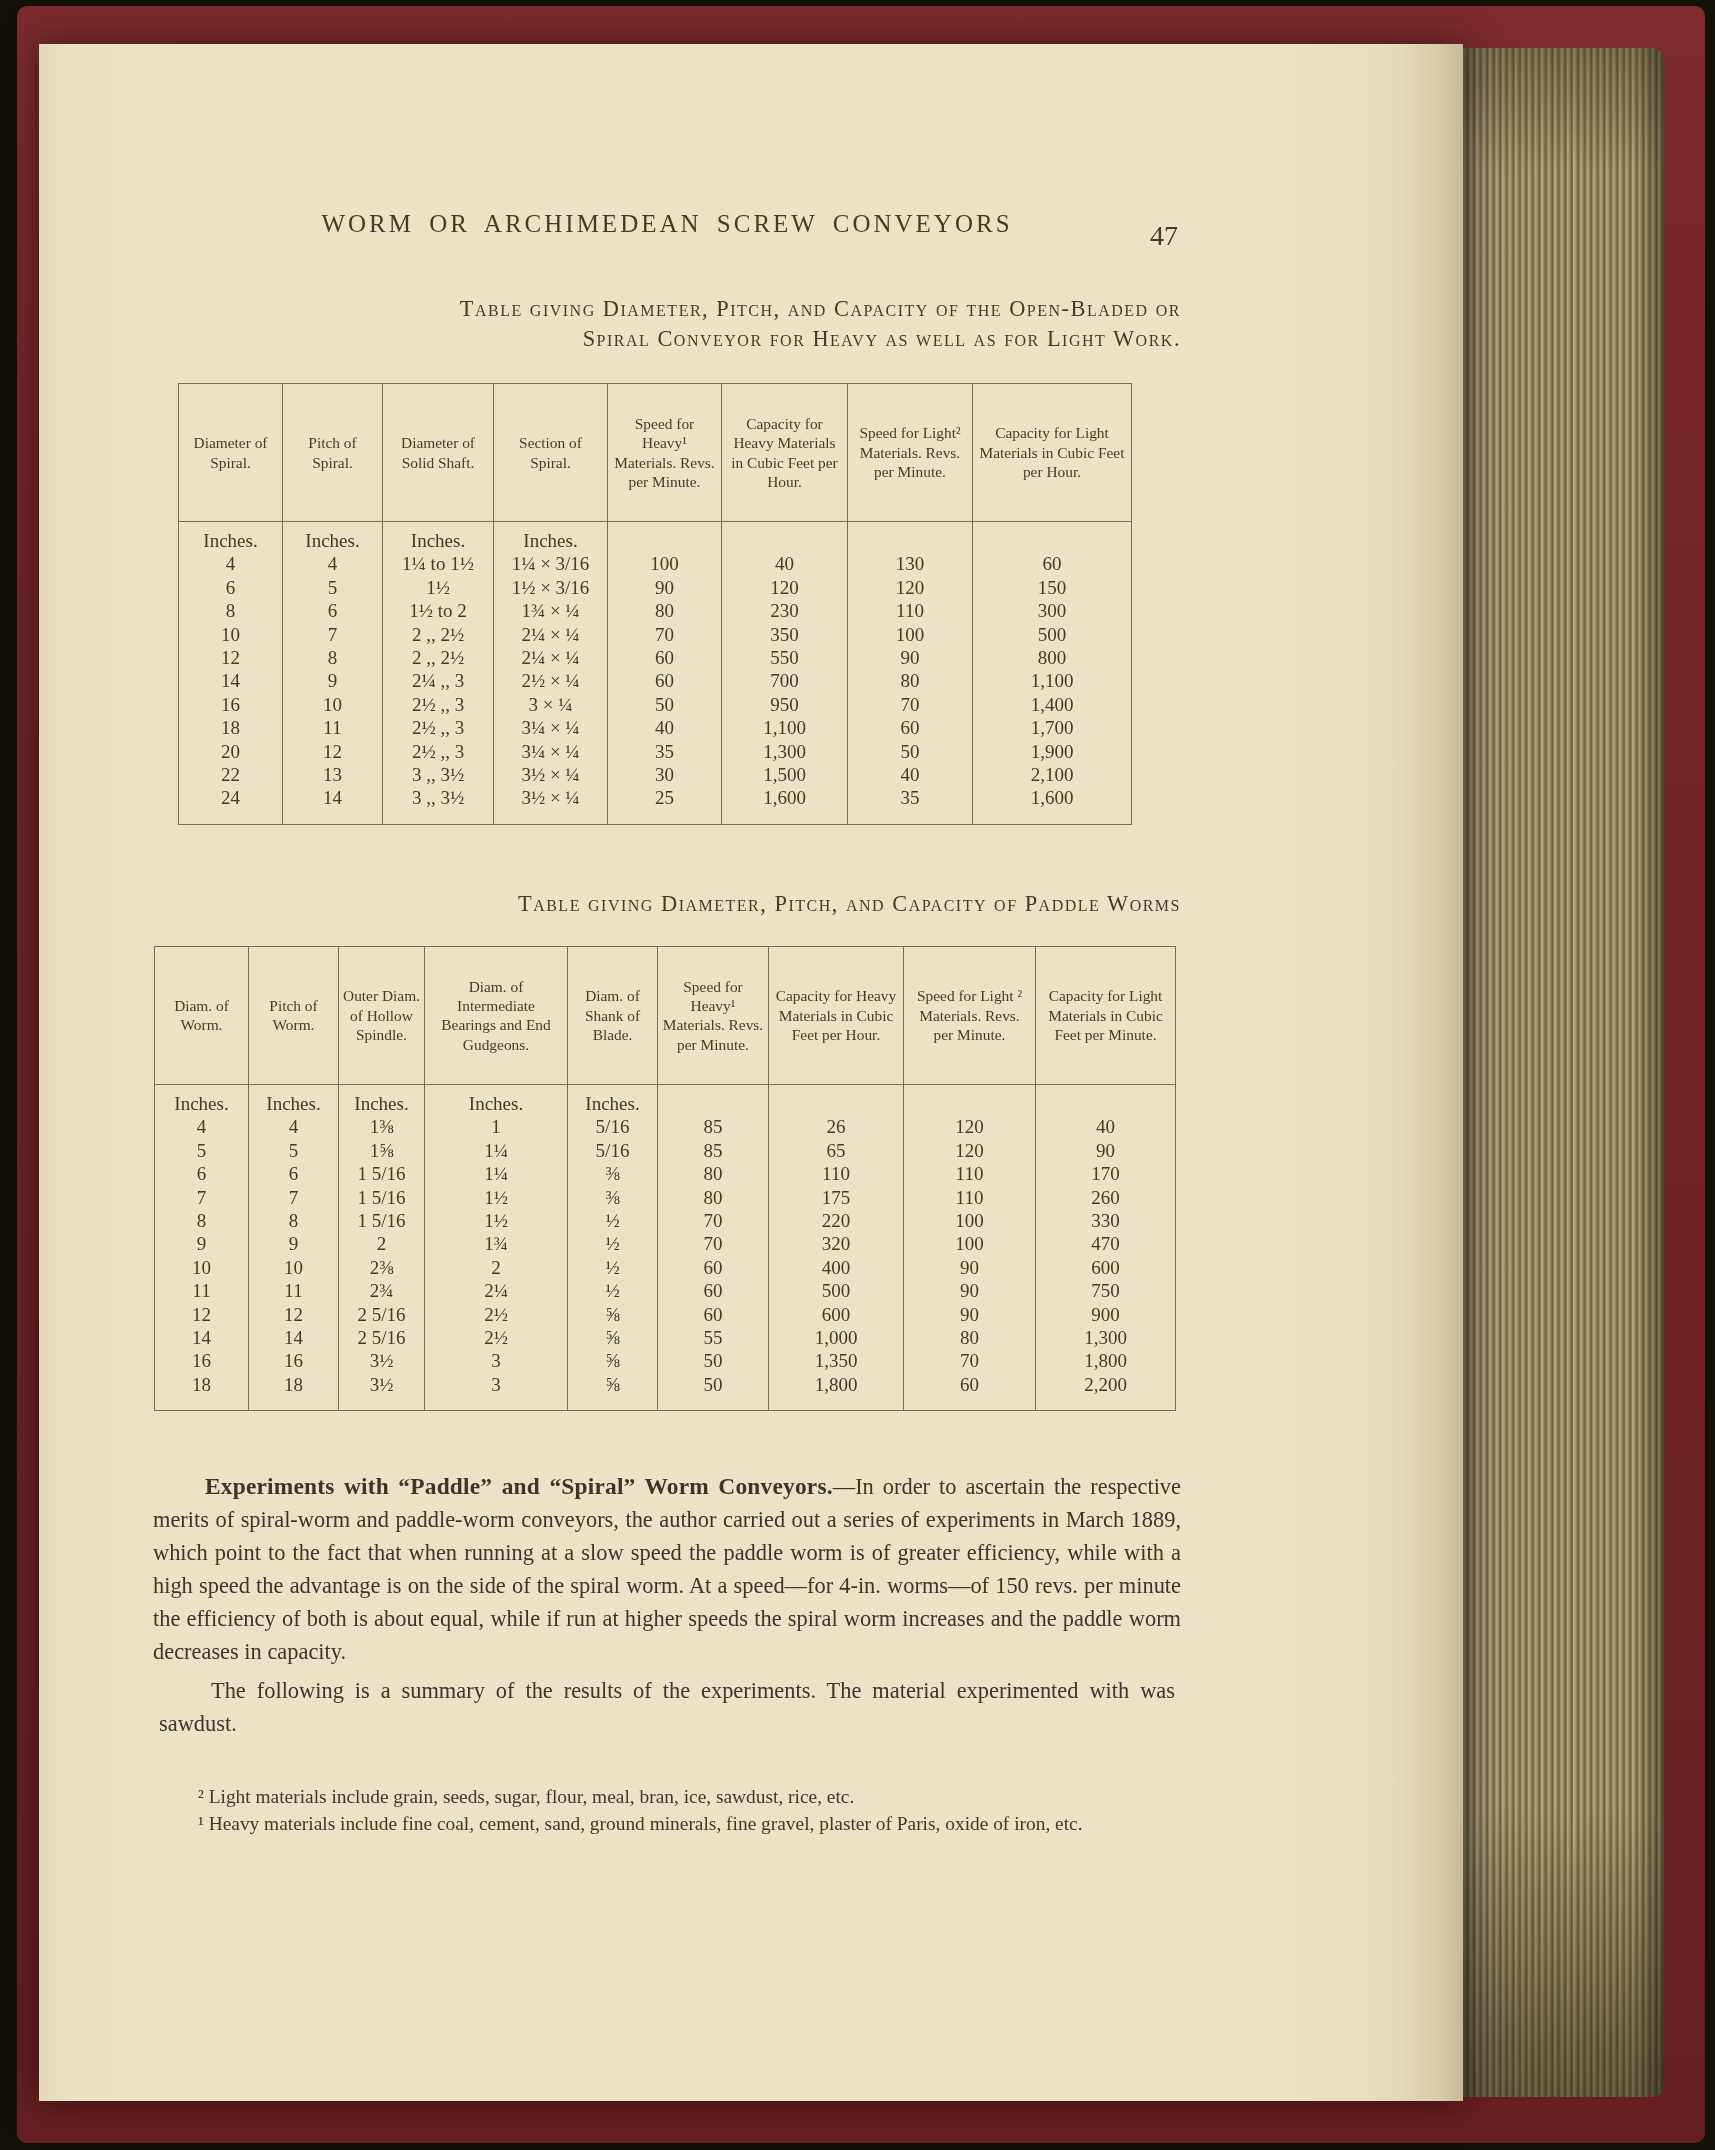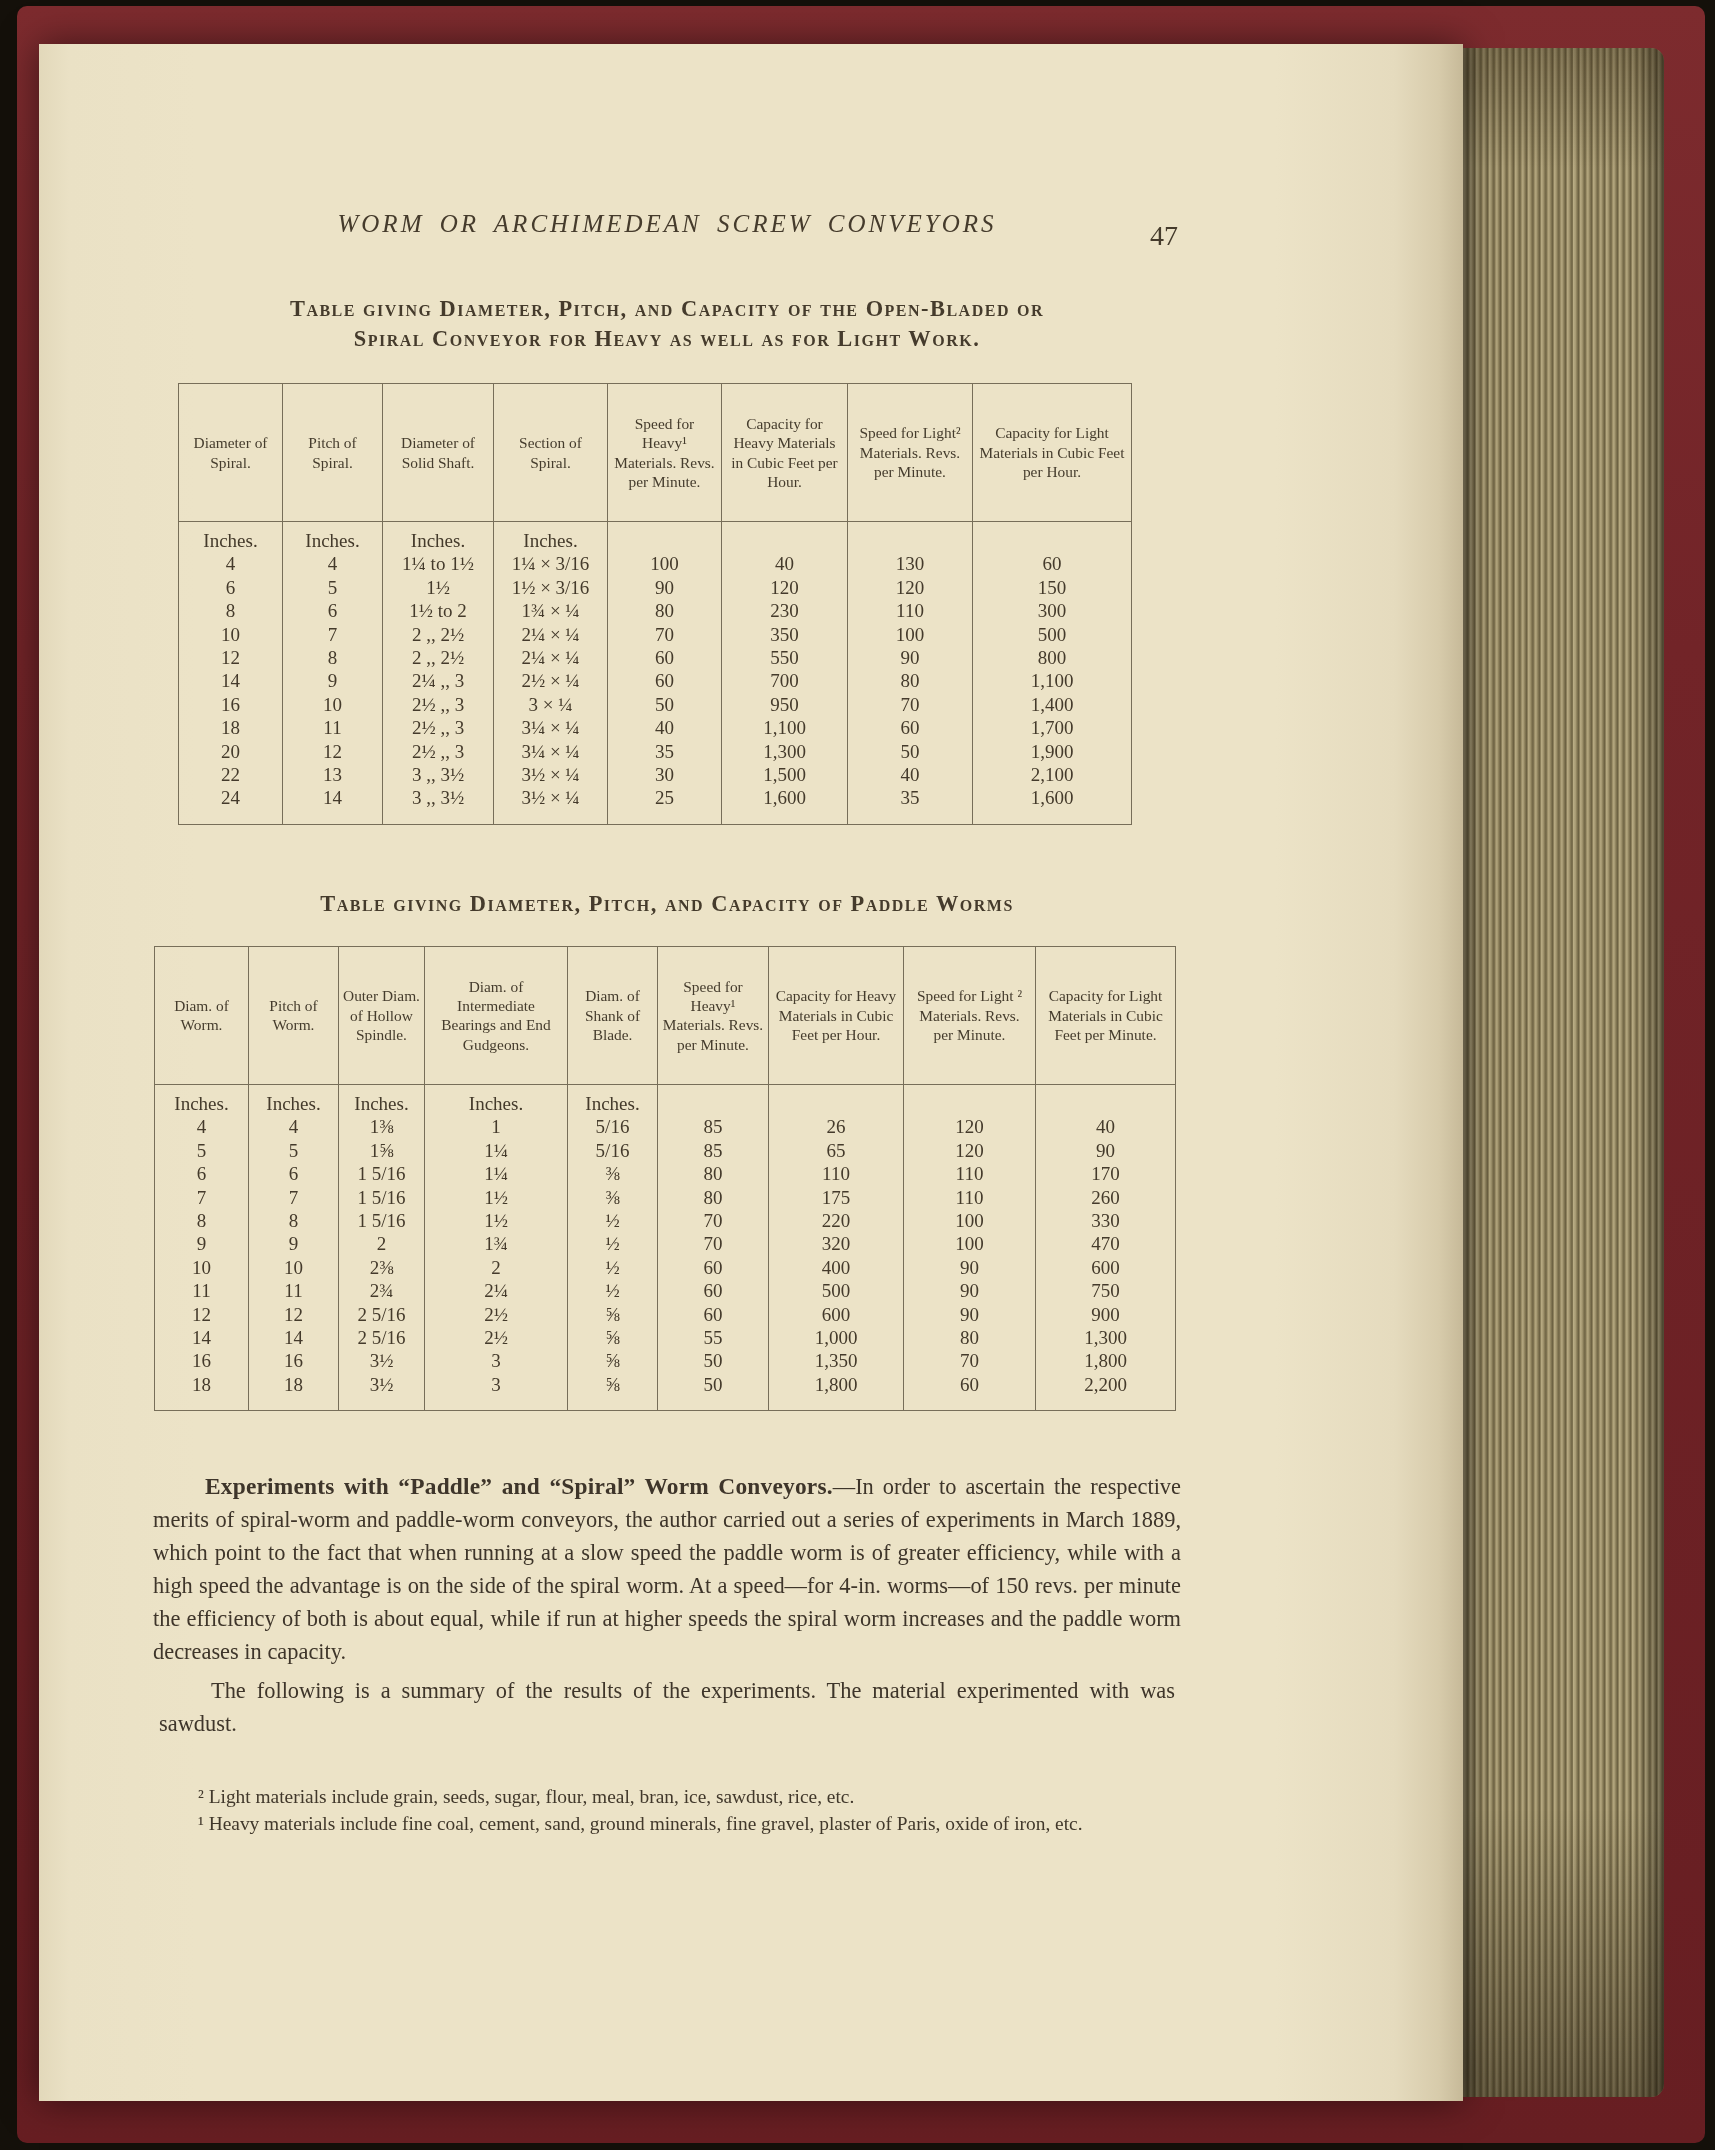--- a/index.html
+++ b/index.html
@@ -26,27 +26,27 @@
   .paper{
     position:absolute;left:39px;top:44px;width:1424px;height:2057px;
     background:linear-gradient(90deg,#e2d8ba 0px,#eae1c5 30px,#ece3c7 159px,#ece3c7 1236px,#e5dbbe 1355px,#d7cbab 1400px,#c6b998 1424px);
     box-shadow:0 0 35px rgba(0,0,0,.5);
   }
   .content{
     position:absolute;left:114px;top:164px;width:1028px;color:#3e352a;
   }
   .running-head-row{position:relative;height:38px;}
   .running-head{
-    text-align:center;font-style:italic;font-size:25px;line-height:32px;
+    text-align:center;font-size:25px;line-height:32px;
     letter-spacing:3px;word-spacing:6px;color:#453b2c;
   }
   .page-number{position:absolute;right:3px;top:12px;font-size:28px;font-style:normal;color:#453b2c;}
   .table-title{
-    text-align:center;font-variant:small-caps;font-size:22.4px;line-height:30px;
-    letter-spacing:1.5px;color:#453b2c;font-weight:bold;
+    text-align:right;font-variant:small-caps;font-size:22.4px;line-height:30px;
+    letter-spacing:1.5px;color:#453b2c;
   }
   .title-1{margin-top:48px;}
   .title-2{margin-top:64px;}
   table{
     border-collapse:collapse;table-layout:fixed;color:#443a2b;
     border:1.5px solid #776e59;background:rgba(255,255,255,0.0);
   }
   .t1{width:953px;margin-left:25px;margin-top:29px;}
   .t2{width:1022px;margin-left:1px;margin-top:27px;}
   th,td{border-right:1px solid #776e59;text-align:center;font-weight:normal;}

